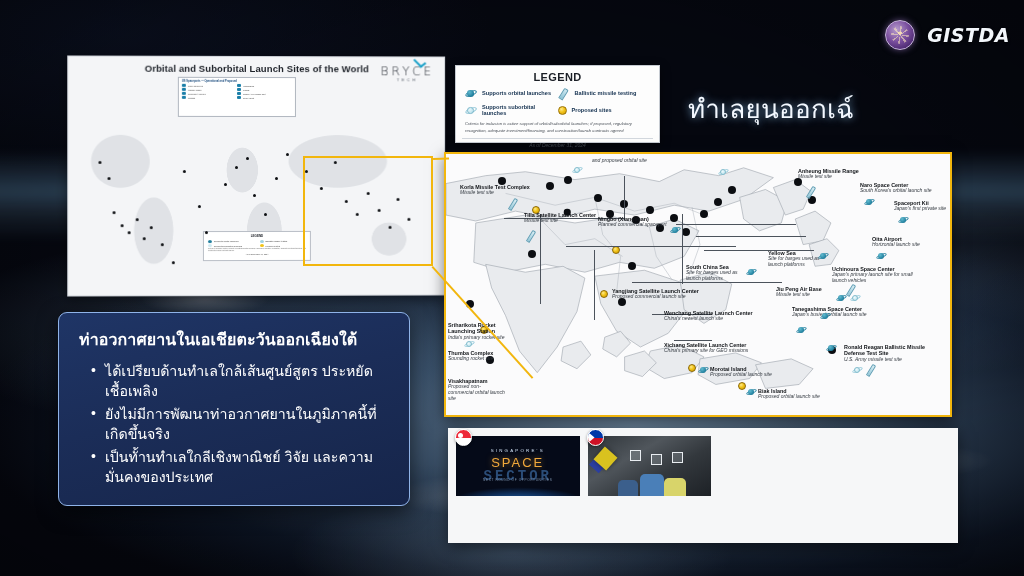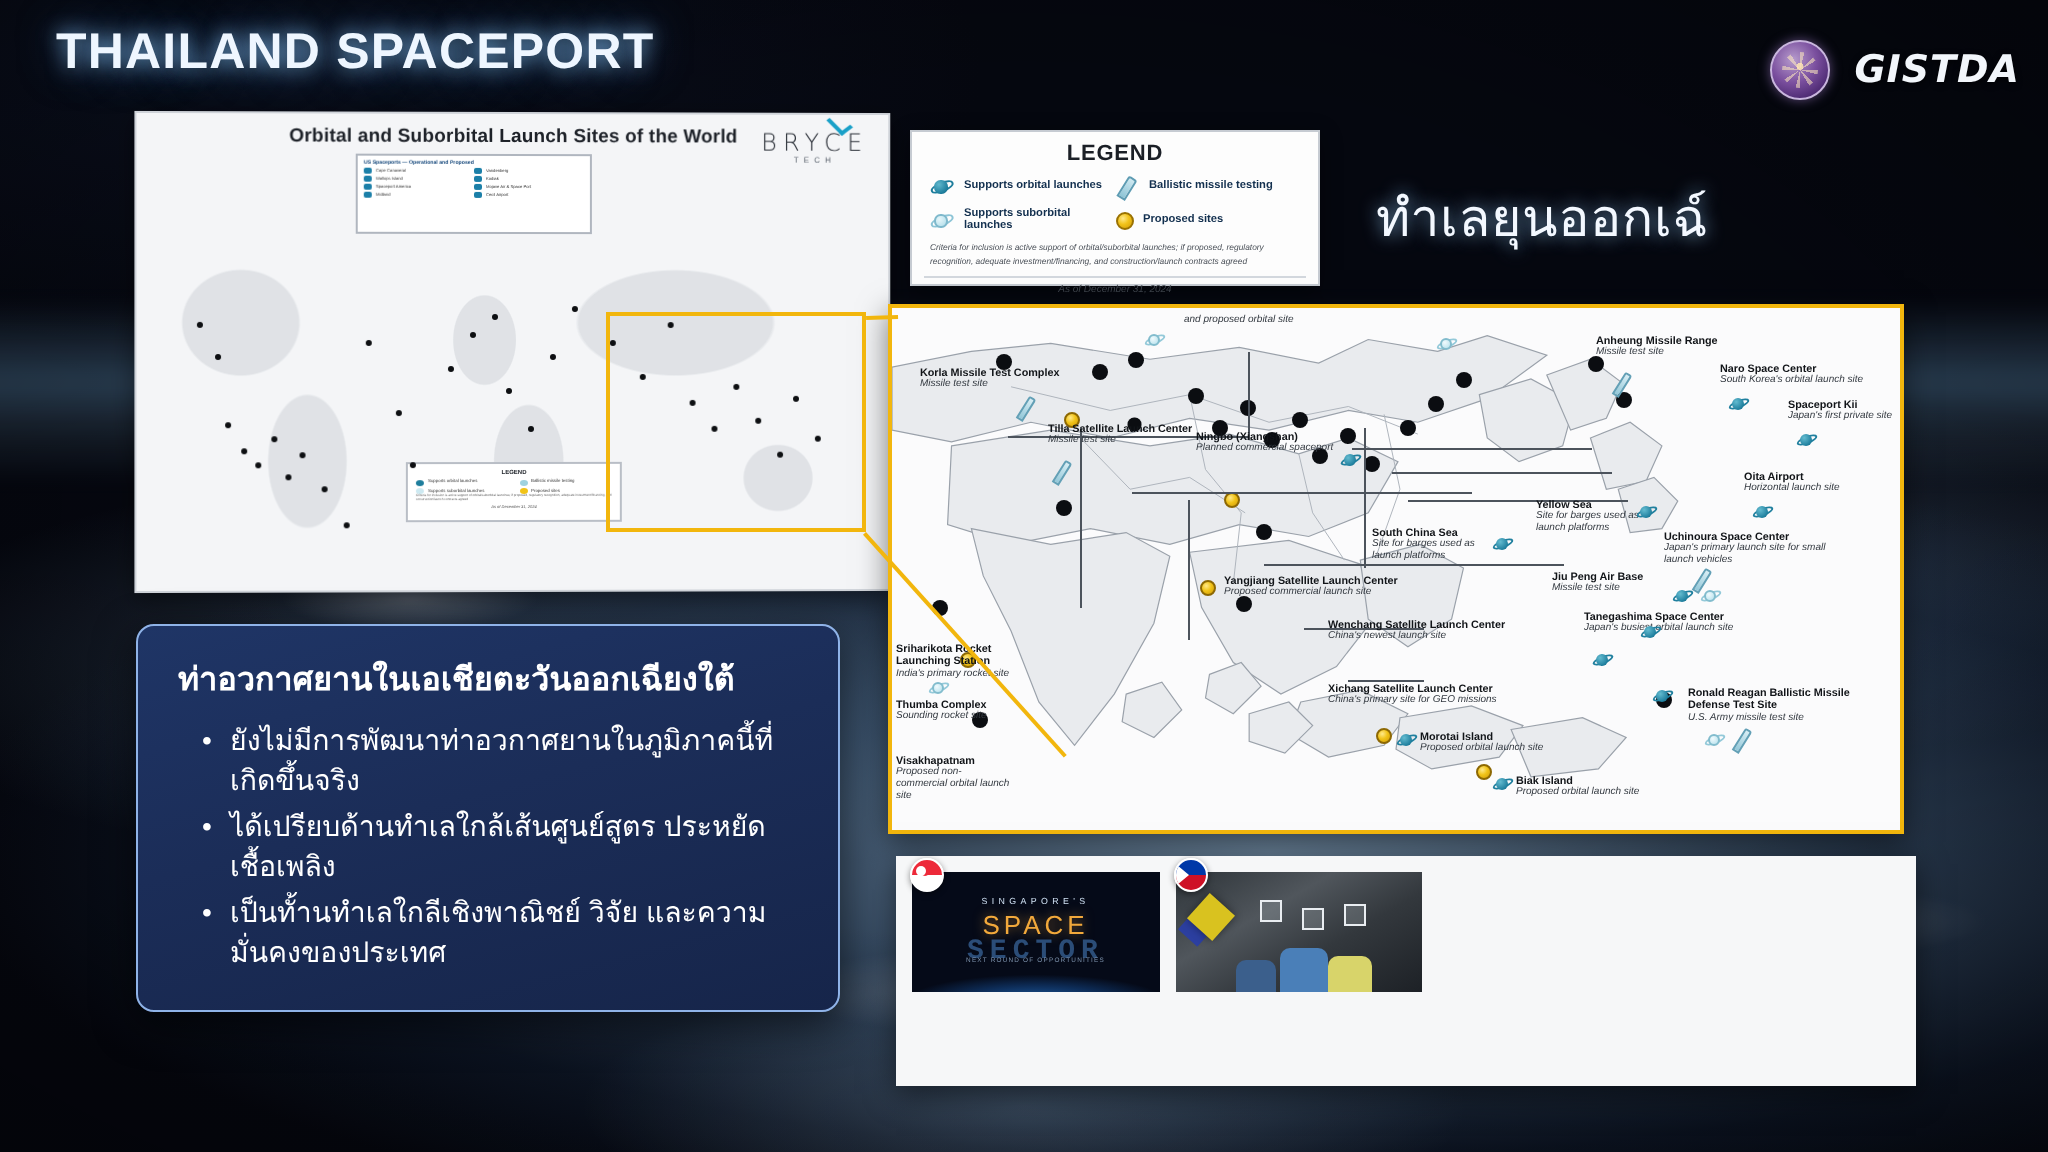--- a/index.html
+++ b/index.html
@@ -244,21 +244,21 @@
   .ai-sub .r { position: absolute; left: 0; top: 2.2px; width: 11px; height: 4px; border-radius: 50%;
     border: 1px solid #93c9d9; transform: rotate(-22deg); }
   .ai-mis { width: 10px; height: 11px; position: relative; }
   .ai-mis::before { content: ""; position: absolute; left: 3px; top: 0; width: 2.4px; height: 11px;
     background: linear-gradient(180deg, #d8eef5, #93c8d9); border: .7px solid #63a0b6; border-radius: 1.2px 1.2px 0 0;
     transform: rotate(32deg); }
   .asia-toplabel { position: absolute; font-size: 5px; font-style: italic; color: #333940; }
 
   
   .thai-panel {
-    position: absolute; left: 68px; top: 312px; width: 352px; height: 194px;
+    position: absolute; left: 58px; top: 312px; width: 352px; height: 194px;
     background: linear-gradient(165deg, #1f3566 0%, #1b2d58 45%, #16254a 100%);
     border: 1.6px solid #8fb3e8; border-radius: 9px;
     box-shadow: 0 6px 20px rgba(0,0,0,.55);
     padding: 14px 25px 10px 20px; color: #ffffff; z-index: 8;
   }
   .thai-panel h2 { font-size: 16px; font-weight: bold; letter-spacing: .1px; margin-bottom: 10px; }
   .thai-panel ul { list-style: none; padding-left: 12px; }
   .thai-panel li {
     font-size: 14.2px; line-height: 1.38; margin-bottom: 4px;
     position: relative; padding-left: 14px; font-weight: 400;
@@ -354,21 +354,20 @@
 <body>
 
 <div id="slide">
 
   <div class="bg-space"></div>
   <div class="bg-earth"></div>
   <div class="bg-clouds"></div>
   <div class="bg-atmo"></div>
   <div class="bg-vignette"></div>
 
-  <div class="slide-title">THAILAND SPACEPORT</div>
   <div class="logos">
     <div class="seal"></div>
     <div class="gistda">GISTDA</div>
   </div>
   <div class="thai-headline">ทำเลยุนออกเฉ์</div>
 
   <div class="world-card">
     <div class="world-title">Orbital and Suborbital Launch Sites of the World</div>
     <div class="bryce">
       <div class="check"></div>
@@ -713,22 +712,22 @@
       <span class="aicon ai-sub" style="left:126px; top:12px"><span class="r"></span><span class="p"></span></span>
       <span class="aicon ai-sub" style="left:272px; top:14px"><span class="r"></span><span class="p"></span></span>
       <span class="aicon ai-mis" style="left:62px; top:44px"></span>
       <span class="aicon ai-mis" style="left:80px; top:76px"></span>
     </div>
   </div>
 
   <div class="thai-panel">
     <h2>ท่าอวกาศยานในเอเชียตะวันออกเฉียงใต้</h2>
     <ul>
+      <li>ได้เปรียบด้านทำเลใกล้เส้นศูนย์สูตร ประหยัดเชื้อเพลิง</li>
       <li>ยังไม่มีการพัฒนาท่าอวกาศยานในภูมิภาคนี้ที่เกิดขึ้นจริง</li>
-      <li>ได้เปรียบด้านทำเลใกล้เส้นศูนย์สูตร ประหยัดเชื้อเพลิง</li>
       <li>เป็นทั้านทำเลใกลีเชิงพาณิชย์ วิจัย และความมั่นคงของประเทศ</li>
     </ul>
   </div>
 
   <div class="photo-strip">
 
     <div class="pcard">
       <div class="pflag flag-sg"></div>
       <div class="pthumb">
         <div class="art-sg">

